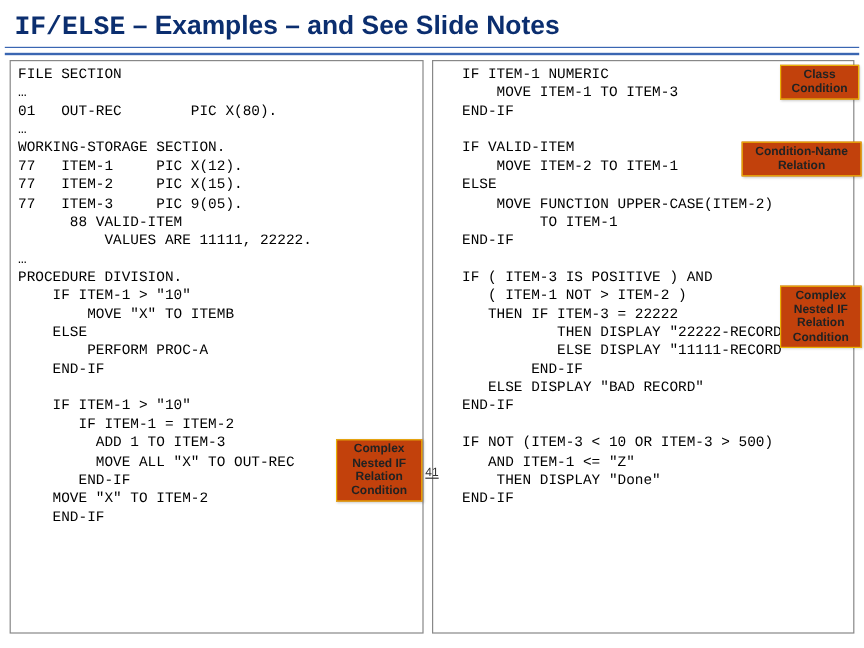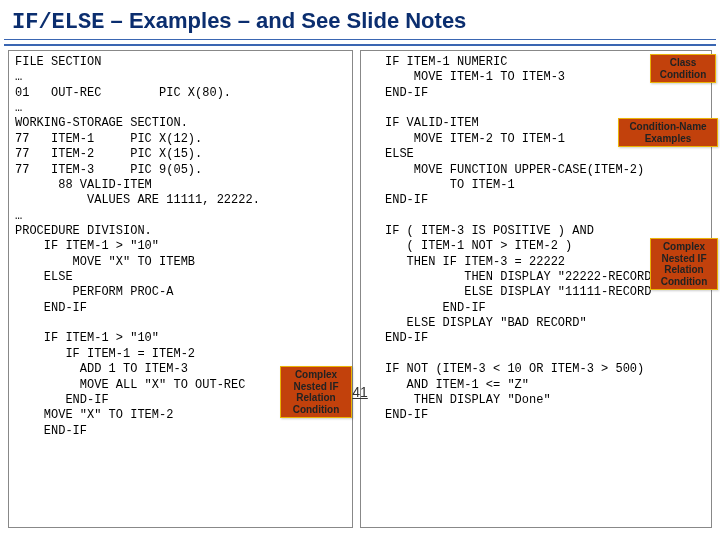--- a/index.html
+++ b/index.html
@@ -80,21 +80,21 @@
     color: #222;
     font-family: Arial, Helvetica, sans-serif;
     text-align: center;
     box-shadow: 1px 1px 2px rgba(0,0,0,0.2);
   }
   .page-num {
     position: absolute;
     left: 50%;
     bottom: 2px;
     transform: translateX(-50%);
-    font-size: 14px;
+    font-size: 10px;
     color: #333;
     text-decoration: underline;
   }
 </style>
 </head>
 <body>
 
 <div class="slide">
 
   <div class="title">
@@ -162,21 +162,21 @@
 
     <div class="label" style="top:320px; left:272px; width:62px;">Complex
 Nested IF
 Relation
 Condition</div>
 
     <div class="label" style="top:8px; left:642px; width:56px;">Class
 Condition</div>
 
     <div class="label" style="top:72px; left:610px; width:90px;">Condition-Name
-Examples</div>
+Relation</div>
 
     <div class="label" style="top:192px; left:642px; width:58px;">Complex
 Nested IF
 Relation
 Condition</div>
 
 
     <div class="page-num">41</div>
   </div>
 </div>

